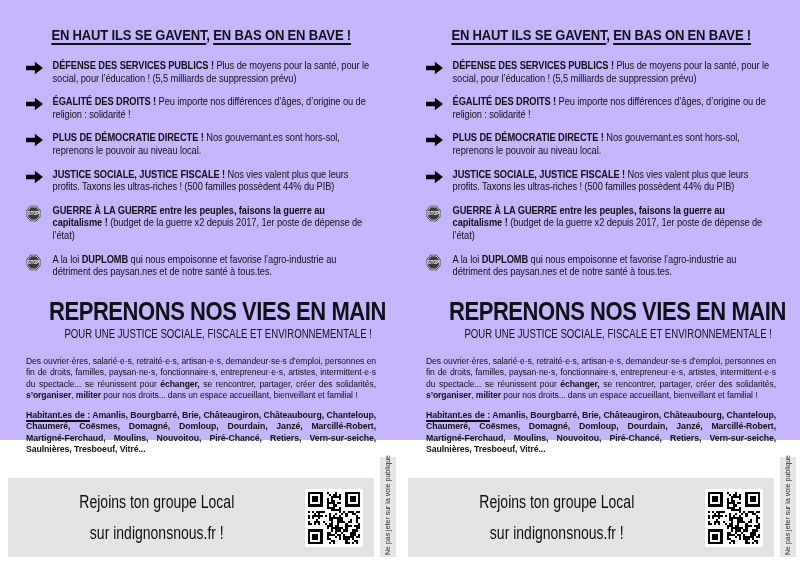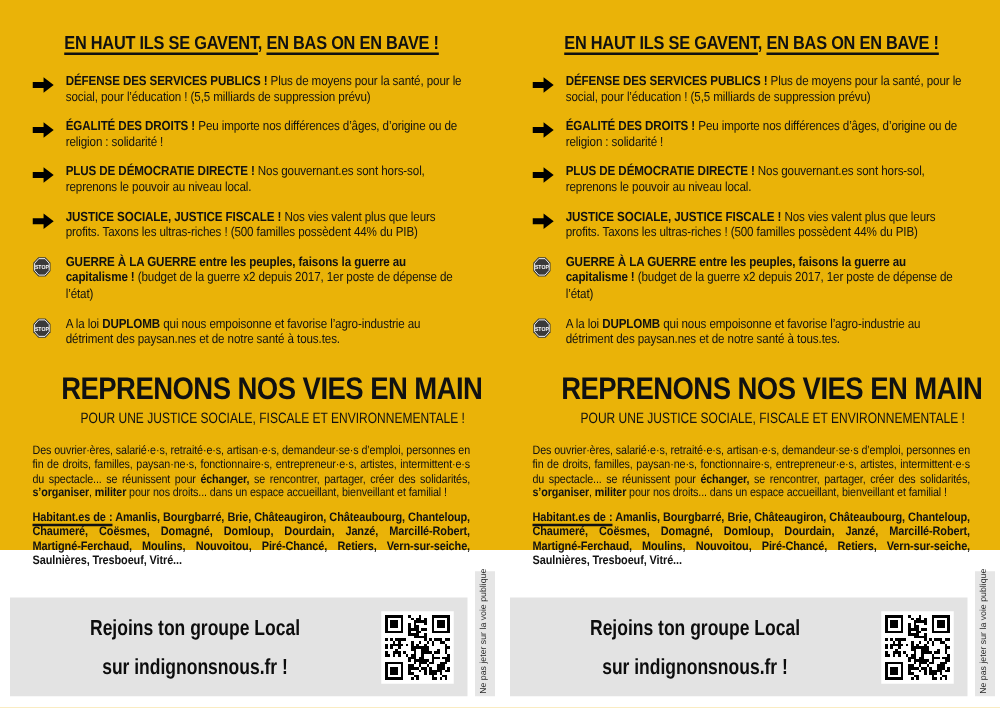--- a/index.html
+++ b/index.html
@@ -1,17 +1,17 @@
 <!DOCTYPE html>
 <html><head>
 <meta charset="utf-8">
 <style>
   html,body { margin:0; padding:0; background:#ffffff; }
   body { width:800px; height:566px; font-family:"Liberation Sans", sans-serif; color:#111; }
-  .page { width:800px; height:440px; display:flex; background:#eab308; }
+  .page { width:800px; height:440px; display:flex; background:#c4b5fd; }
   .flyer { position:relative; width:400px; height:566px; overflow:hidden; flex:none; }
   .content { padding:26px 24px 0 26px; }
 
   .headline { margin:0; text-align:center; font-size:15px; font-weight:700; letter-spacing:-0.2px; }
   .headline .scale { display:inline-block; transform:scaleX(0.87); white-space:nowrap; }
   .headline .u { text-decoration:underline; text-decoration-thickness:2px; text-underline-offset:3px; }
 
   .bullets { margin-top:16px; }
   .squeeze { width:113%; transform:scaleX(0.885); transform-origin:0 0; }
   .bullet { display:flex; gap:10px; margin-top:11px; align-items:flex-start; }
@@ -26,21 +26,21 @@
   .main-title .scale { display:inline-block; transform:scaleX(0.88); white-space:nowrap; }
   .subtitle { margin:3px 0 0 0; text-align:center; font-size:12px; font-weight:400; }
   .subtitle .scale { display:inline-block; transform:scaleX(0.8); white-space:nowrap; }
 
   .para { margin:14px 0 0 0; font-size:9.7px; line-height:11.4px; text-align:justify; letter-spacing:-0.1px; }
   .para b { font-weight:700; }
   .residents { margin:8px 0 0 0; font-size:9.9px; line-height:11.6px; text-align:justify; font-weight:700; letter-spacing:-0.1px; }
   .residents .label-u { text-decoration:underline; text-decoration-thickness:1.5px; text-underline-offset:2px; }
 
   .banner { position:absolute; left:8px; bottom:9px; width:366px; height:79px; background:#e3e3e3; display:flex; align-items:center; }
-  .banner-text { flex:1; text-align:center; font-size:17.5px; font-weight:700; line-height:1.72; color:#0d0d0d; }
+  .banner-text { flex:1; text-align:center; font-size:17.5px; font-weight:400; line-height:1.72; color:#0d0d0d; }
   .banner-text .scale { display:inline-block; transform:scaleX(0.8); white-space:nowrap; }
   .qr-box { flex:none; width:58px; height:58px; background:#fff; margin-right:11px; padding:3px; box-sizing:border-box; }
   .qr-box svg { display:block; width:52px; height:52px; }
 
   .side-strip { position:absolute; right:4px; bottom:9px; width:16px; height:100px; background:#e6e6e6; }
   .side-note { position:absolute; right:4px; bottom:11px; width:16px; height:130px;
                writing-mode:vertical-rl; transform:rotate(180deg);
                font-size:7px; line-height:16px; color:#2a2a2a; white-space:nowrap; }
 </style>
 </head>

